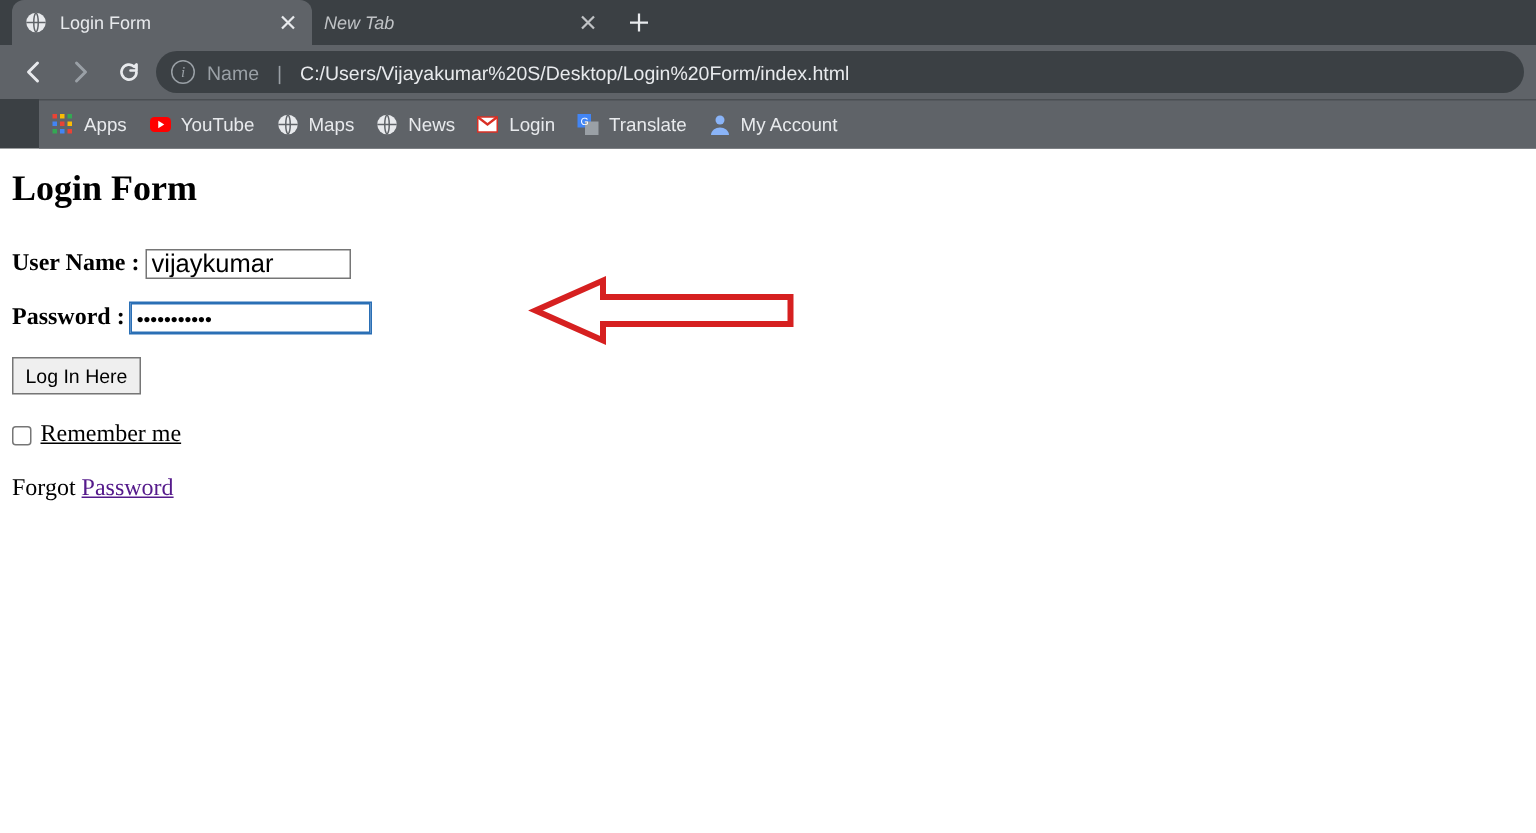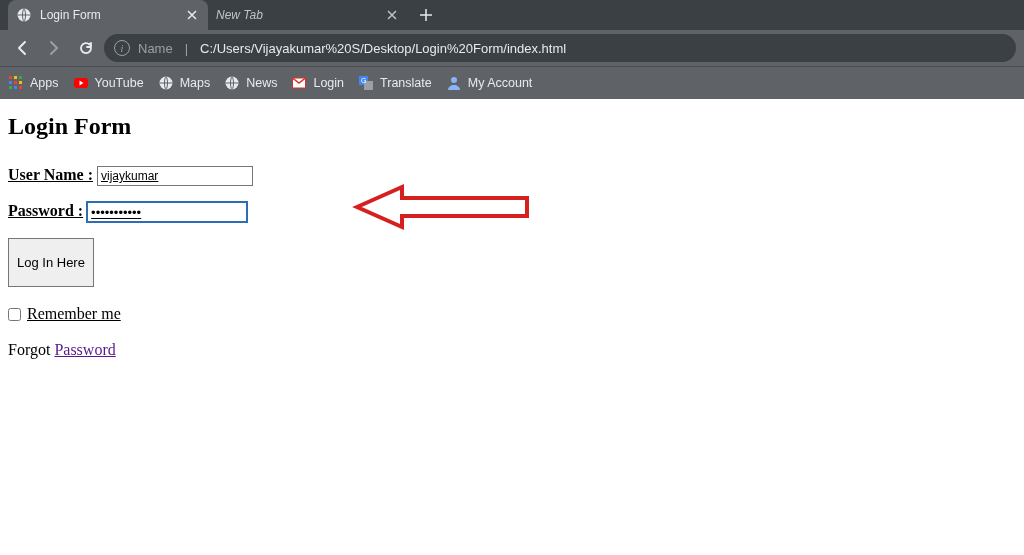--- a/index.html
+++ b/index.html
@@ -127,20 +127,21 @@
     .addr-sep { color: #9aa0a6; margin: 0 4px; }
     .addr-path { color: #e8eaed; }
     .bookmarks-bar {
       display: flex;
       align-items: center;
       height: 30px;
       padding: 16px 8px;
       gap: 14px;
       background: #5f6368;
       border-top: 1px solid #4a4e52;
+      margin-left: 26px;
     }
     .bm-item {
       display: flex;
       align-items: center;
       gap: 6px;
       color: #e8eaed;
       font-family: Arial, sans-serif;
       font-size: 12.5px;
       cursor: pointer;
       white-space: nowrap;
@@ -158,49 +159,48 @@
       color: #000;
       position: relative;
     }
     h2.page-title {
       font-size: 24px;
       font-weight: bold;
       margin-bottom: 26px;
     }
     .form-row {
       display: flex;
-      align-items: flex-start;
+      align-items: center;
       margin-bottom: 16px;
       font-weight: bold;
-      text-decoration: underline;
     }
     .form-row label {
       margin-right: 4px;
     }
     .form-row input[type="text"] {
-      width: 156px;
+      width: 137px;
       height: 20px;
       font-family: Arial, sans-serif;
-      font-size: 12px;
+      font-size: 17px;
       padding: 1px 3px;
       border: 1px solid #767676;
     }
     .form-row input[type="password"] {
       width: 160px;
       height: 20px;
       font-family: Arial, sans-serif;
       font-size: 13px;
       padding: 1px 3px;
       border: 1px solid #2a6fb5;
       outline: 1px solid #2a6fb5;
     }
     .login-btn {
       font-family: Arial, sans-serif;
       font-size: 13px;
-      padding: 16px 8px;
+      padding: 4px 8px;
       background: #efefef;
       border: 1px solid #767676;
       cursor: pointer;
       margin-bottom: 18px;
     }
     .remember-row {
       display: flex;
       align-items: center;
       gap: 6px;
       margin-bottom: 18px;

